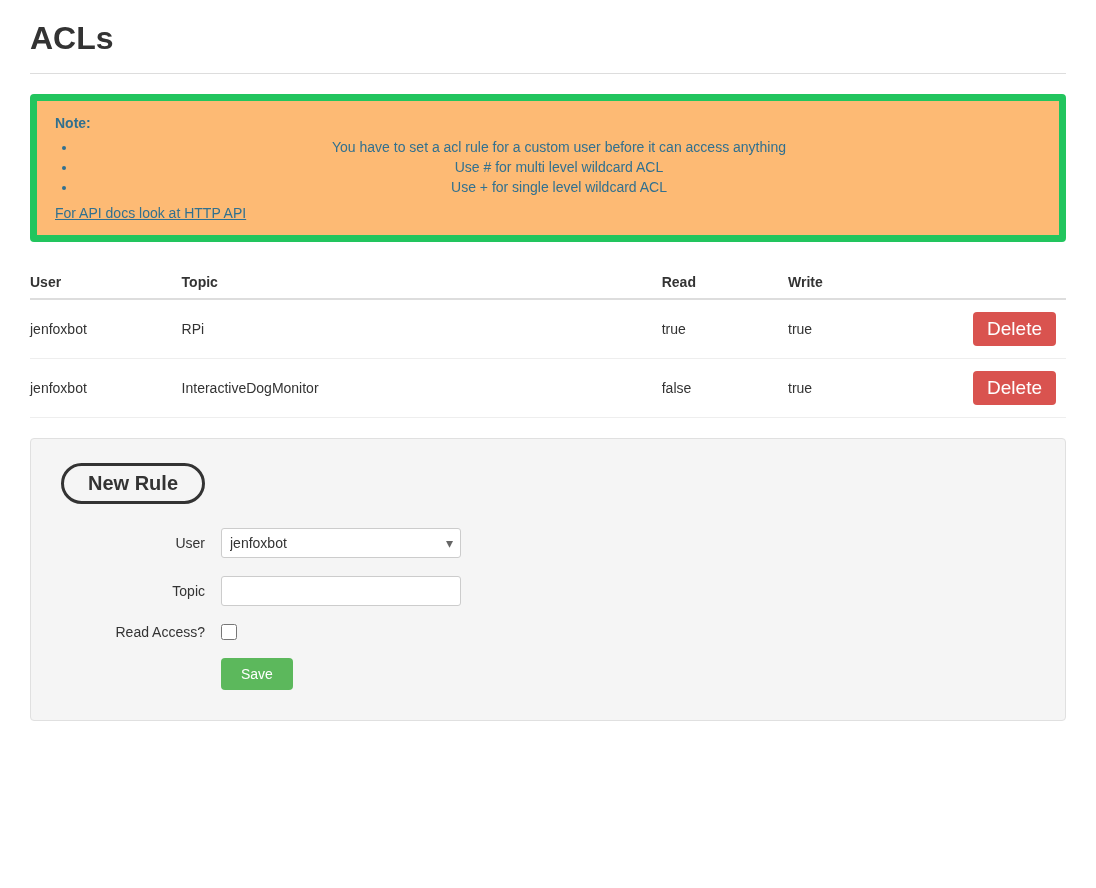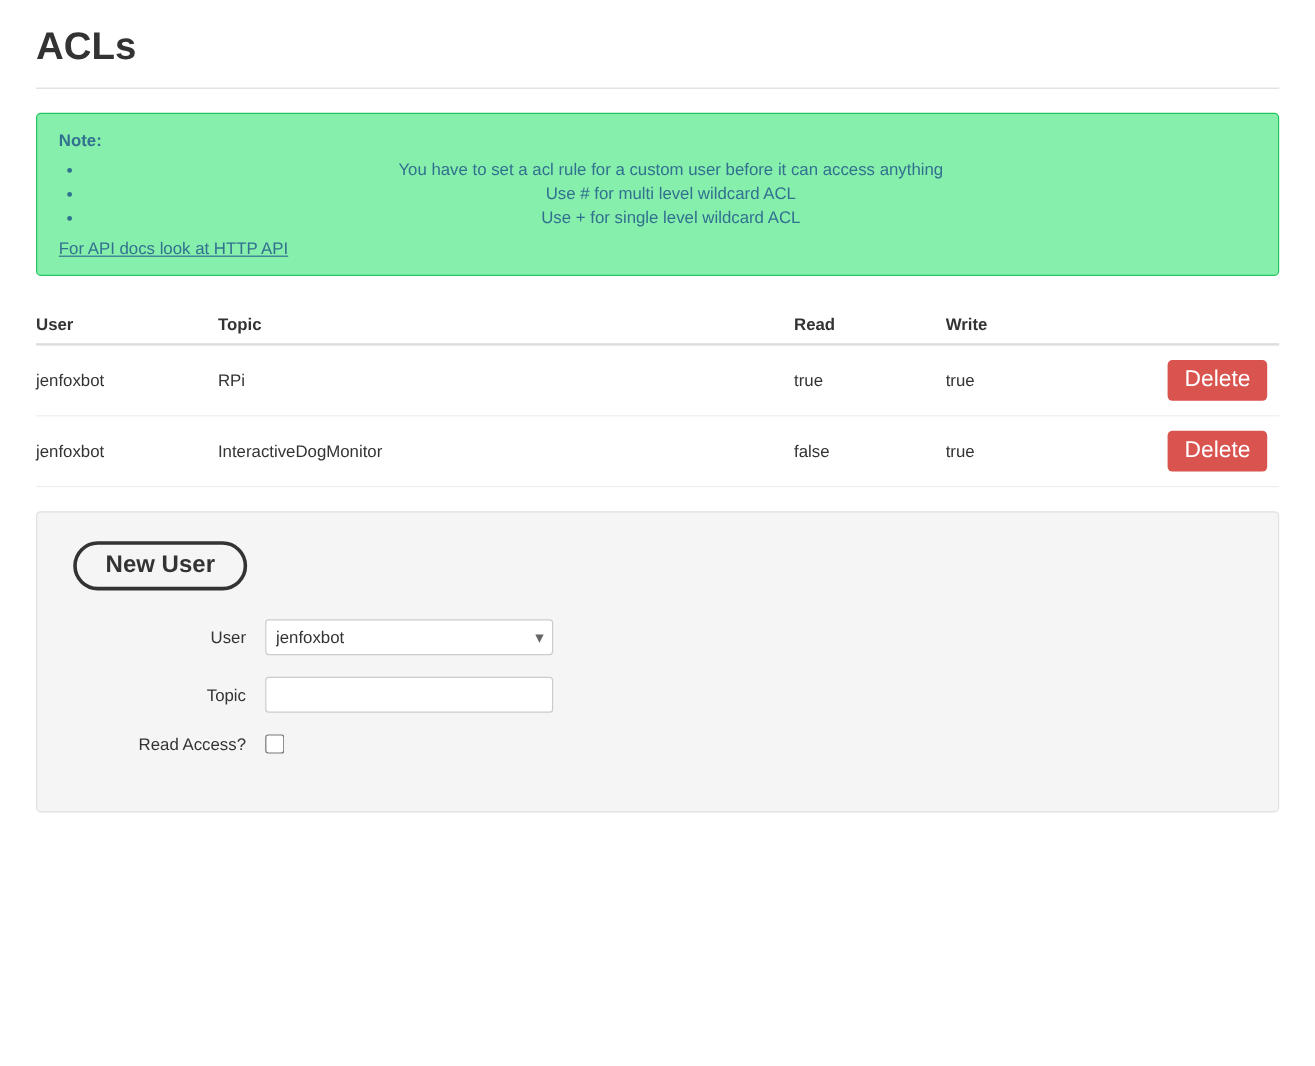--- a/index.html
+++ b/index.html
@@ -23,22 +23,22 @@
       margin-bottom: 16px;
     }
 
     .divider {
       border: none;
       border-top: 1px solid #ddd;
       margin-bottom: 20px;
     }
 
     .note-box {
-      background-color: #86efac;
-      border: 1px solid #22c55e;
+      background-color: #fdba74;
+      border: 7px solid #22c55e;
       border-radius: 4px;
       padding: 14px 18px;
       margin-bottom: 24px;
     }
 
     .note-box .note-title {
       font-weight: bold;
       color: #31708f;
       margin-bottom: 8px;
     }
@@ -239,21 +239,21 @@
         <td>true</td>
         <td class="col-action">
           <button class="delete-btn">Delete</button>
         </td>
       </tr>
     </tbody>
   </table>
 </div>
 
 <div class="new-rule-section">
-  <div class="new-rule-title">New User</div>
+  <div class="new-rule-title">New Rule</div>
 
   
   <div class="form-group">
     <label class="form-label">User</label>
     <div class="select-wrapper">
       <select class="form-control">
         <option>jenfoxbot</option>
       </select>
     </div>
   </div>
@@ -266,13 +266,16 @@
 
   
   <div class="form-group">
     <label class="form-label">Read Access?</label>
     <input type="checkbox" style="">
   </div>
 
   
 
   
+  <div>
+    <button class="save-btn">Save</button>
+  </div>
 </div>
 
 </body></html>

